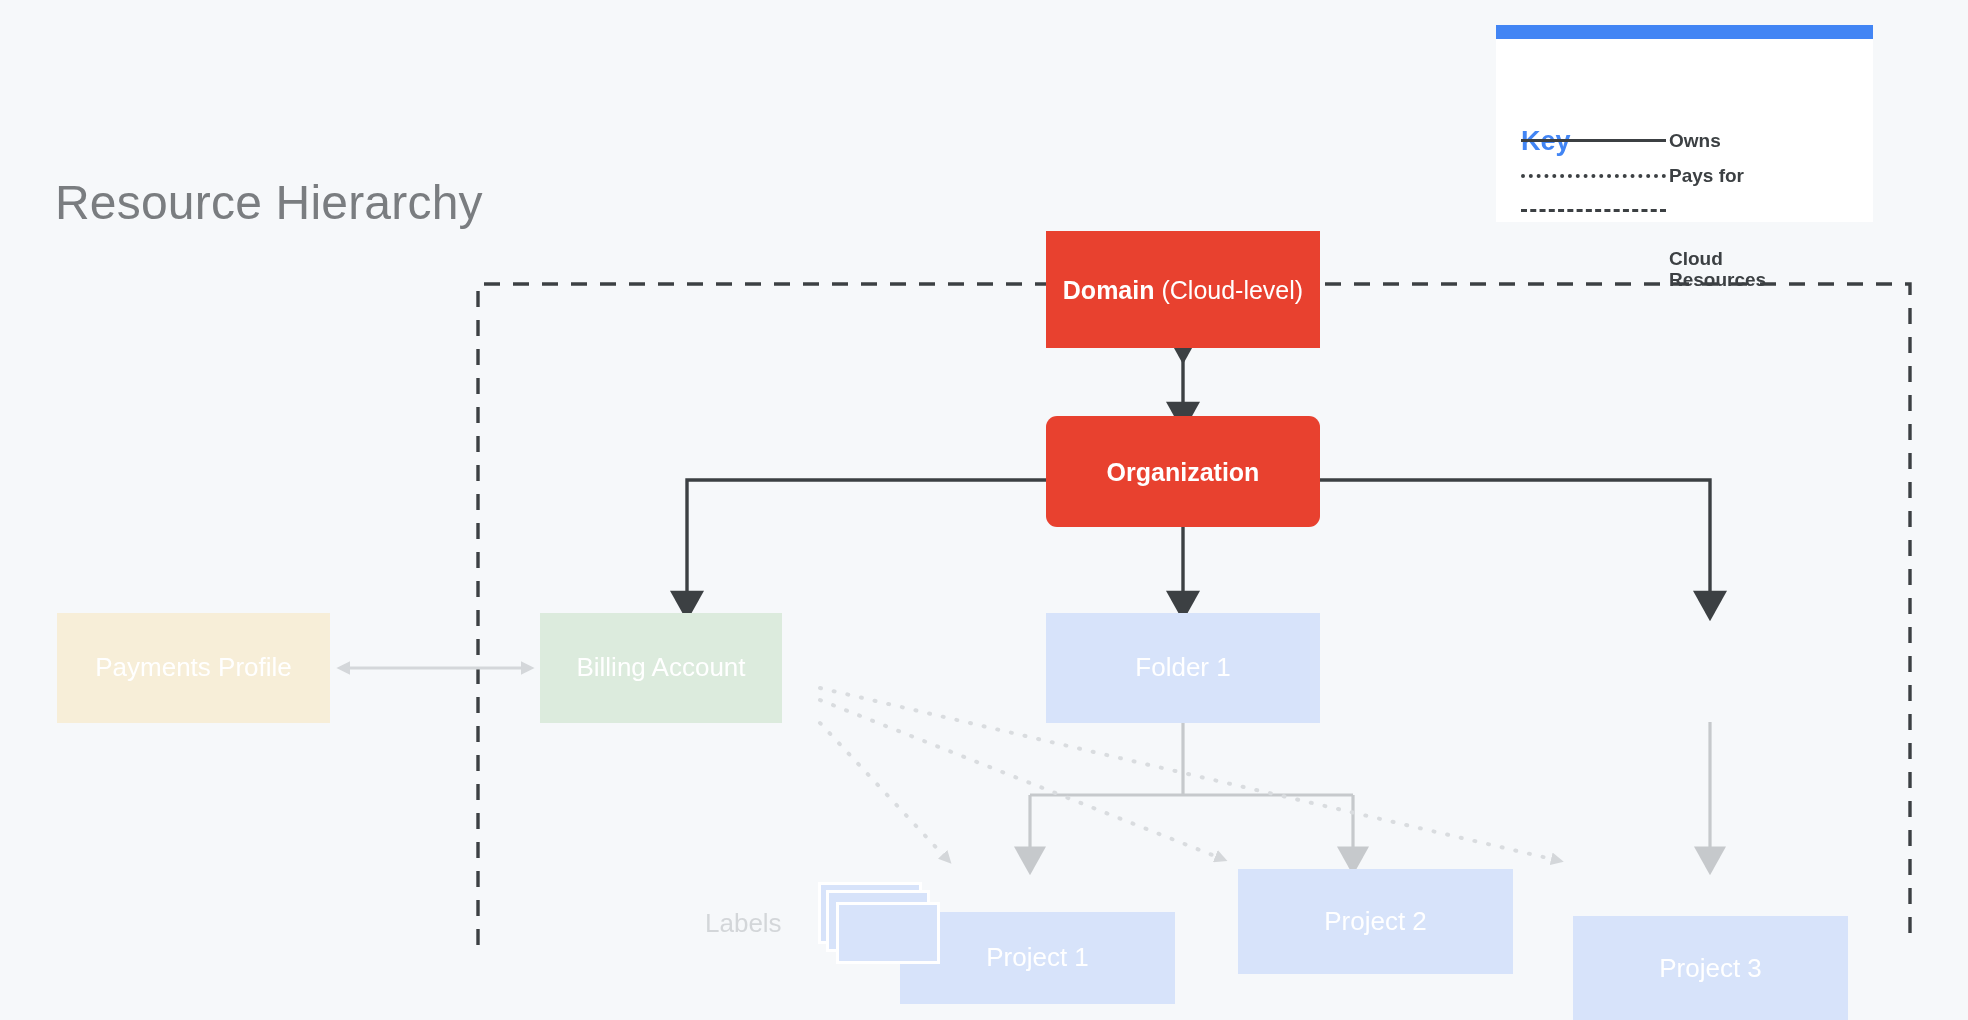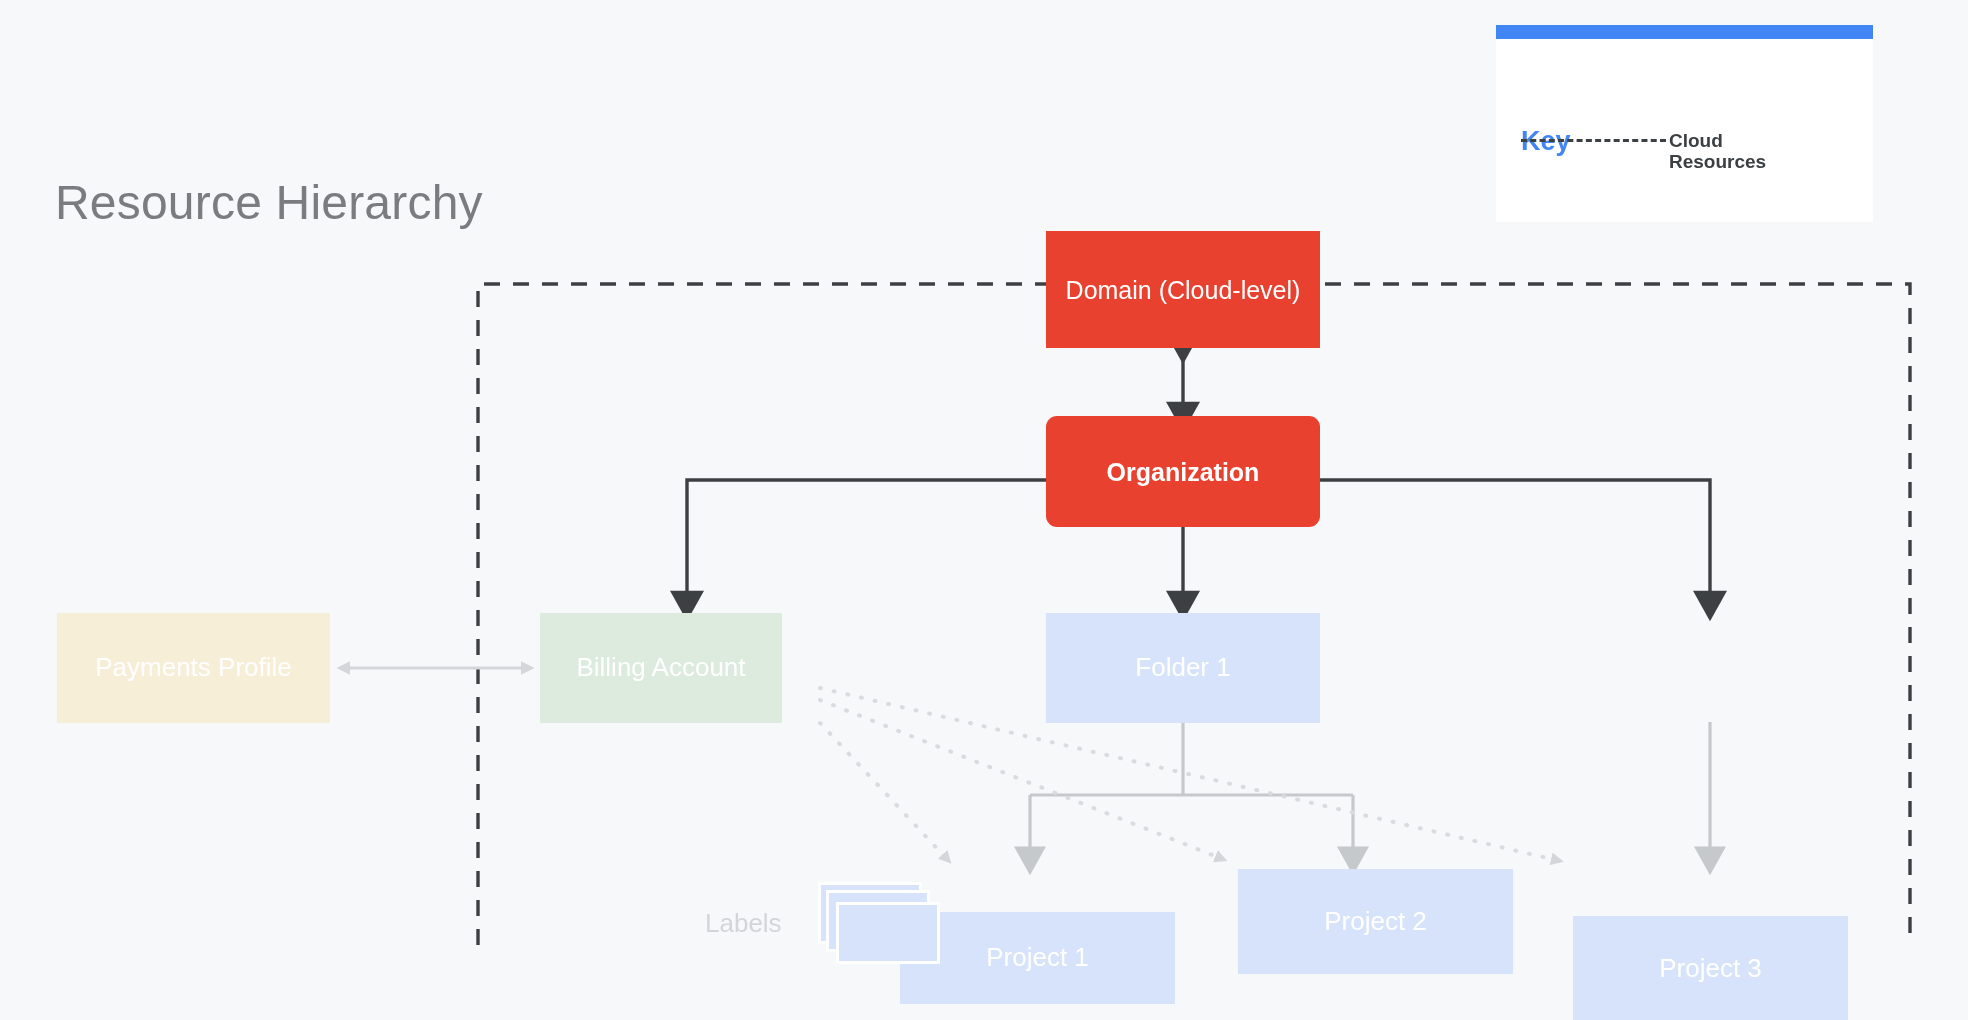--- a/index.html
+++ b/index.html
@@ -53,21 +53,21 @@
     align-items: center;
     justify-content: center;
     text-align: center;
     line-height: 1.2;
   }
   .node-red {
     background: #e8412f;
     color: #ffffff;
   }
   .node-red .lbl { font-size: 25px; font-weight: 400; }
-  .node-red .lbl b { font-weight: 400; }
+  .node-red .lbl b { font-weight: 700; }
 
   .node-cream {
     background: #f7eed8;
     color: #ffffff;
     font-size: 26px;
     font-weight: 400;
   }
   .node-green {
     background: #dcebdd;
     color: #ffffff;
@@ -283,25 +283,37 @@
     <div class="card c1"></div>
     <div class="card c2"></div>
     <div class="card c3"></div>
   </div>
 
   <div class="legend">
     <div class="legend-bar"></div>
     <div class="legend-title">Key</div>
     <div class="legend-rows">
 
-
+      <div class="legend-row">
+        <span class="legend-swatch sw-solid">
+            <i></i>
+          </span>
+        <span class="legend-label">Owns</span>
+      </div>
+
+      <div class="legend-row">
+        <span class="legend-swatch sw-dotted">
+            <i></i>
+          </span>
+        <span class="legend-label">Pays for</span>
+      </div>
 
       <div class="legend-row">
         <span class="legend-swatch sw-dashed">
             <i></i>
           </span>
-        <span class="legend-label" style="max-width:100px;">Cloud Resources</span>
+        <span class="legend-label" style="max-width:100px;margin-top:48px;">Cloud Resources</span>
       </div>
 
     </div>
   </div>
 
 </div>
 
 </body></html>

